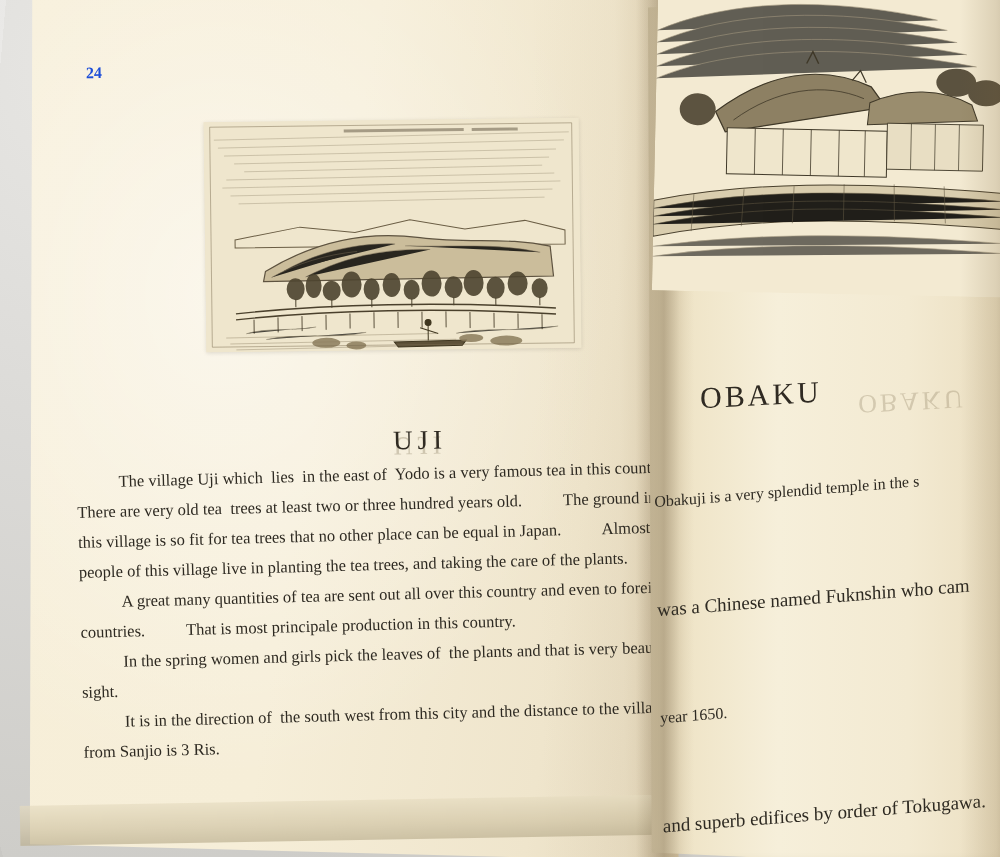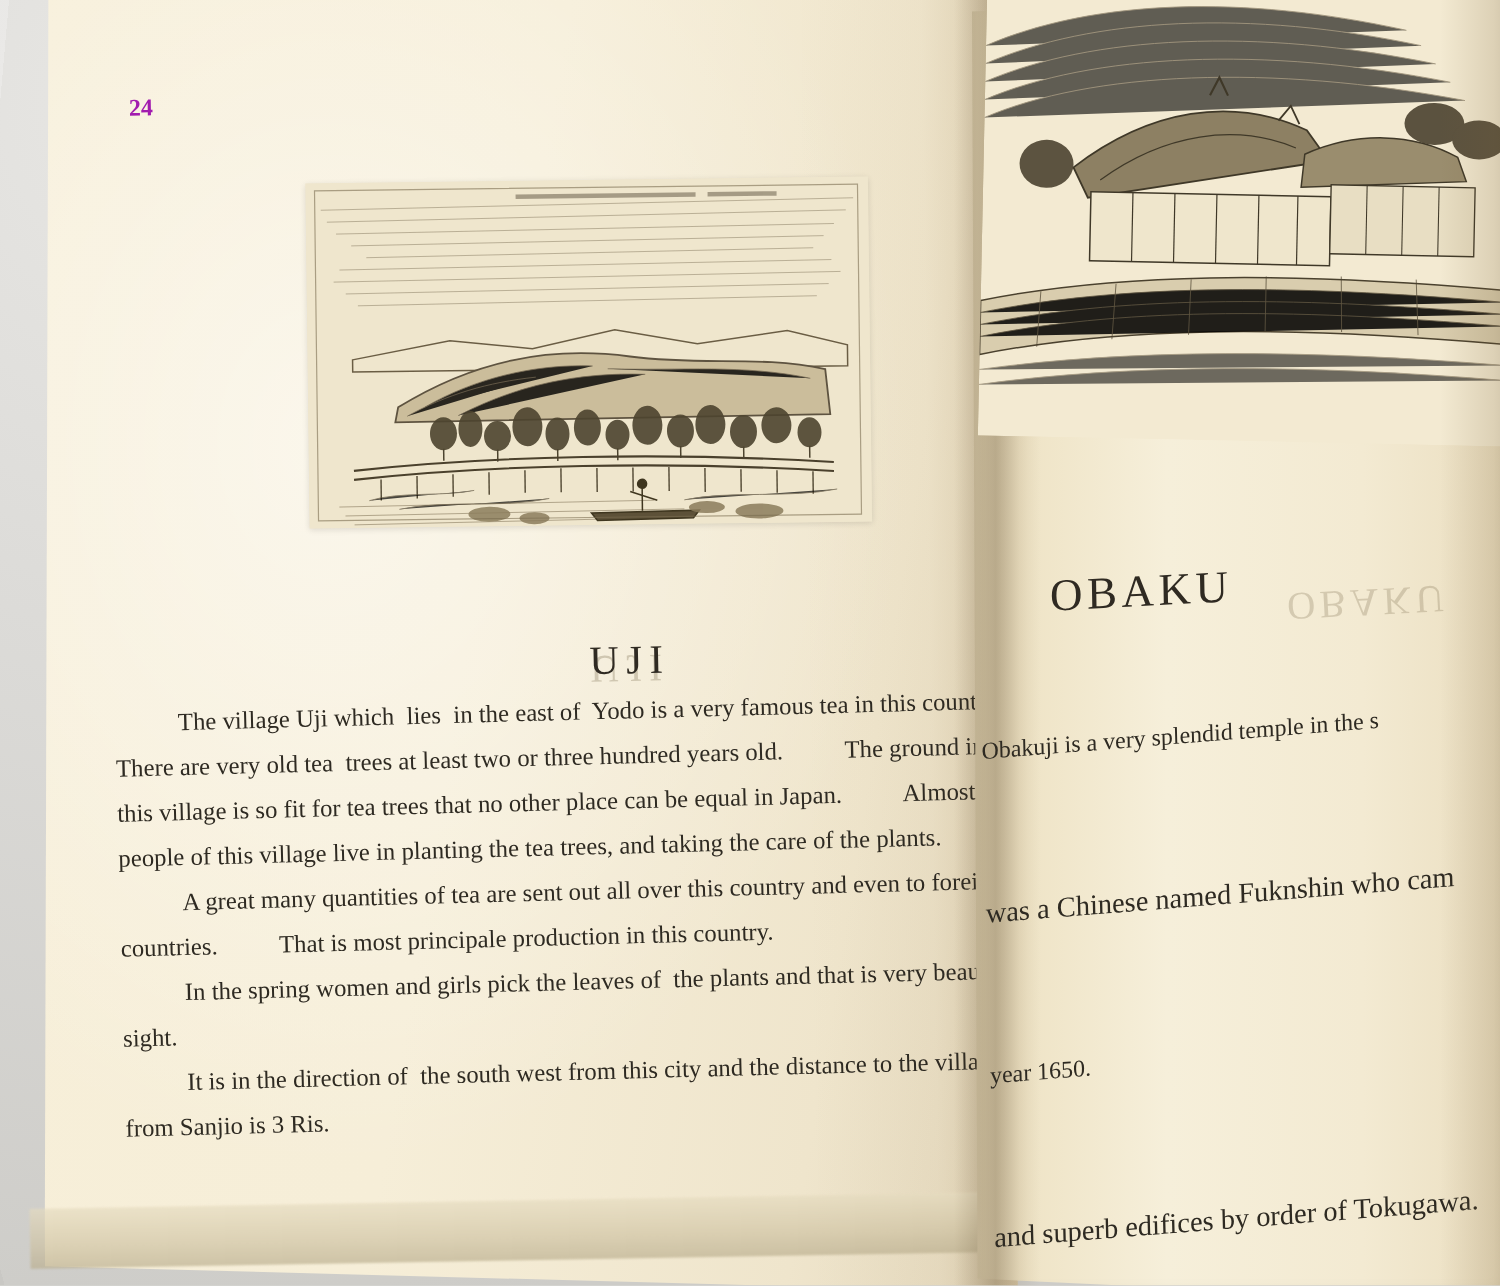--- a/index.html
+++ b/index.html
@@ -92,21 +92,21 @@
     filter: blur(.6px);
   }
 
   
   .page-number {
     position: absolute;
     left: 86px; top: 64px;
     font-family: "Liberation Serif", serif;
     font-weight: bold;
     font-size: 16px;
-    color: #a21caf;
+    color: #1d4ed8;
     transform: rotate(-0.9deg);
   }
 
   .plate {
     position: absolute;
     left: 205px;
     top: 120px;
     width: 375px;
     height: 230px;
     transform: rotate(-0.7deg);

